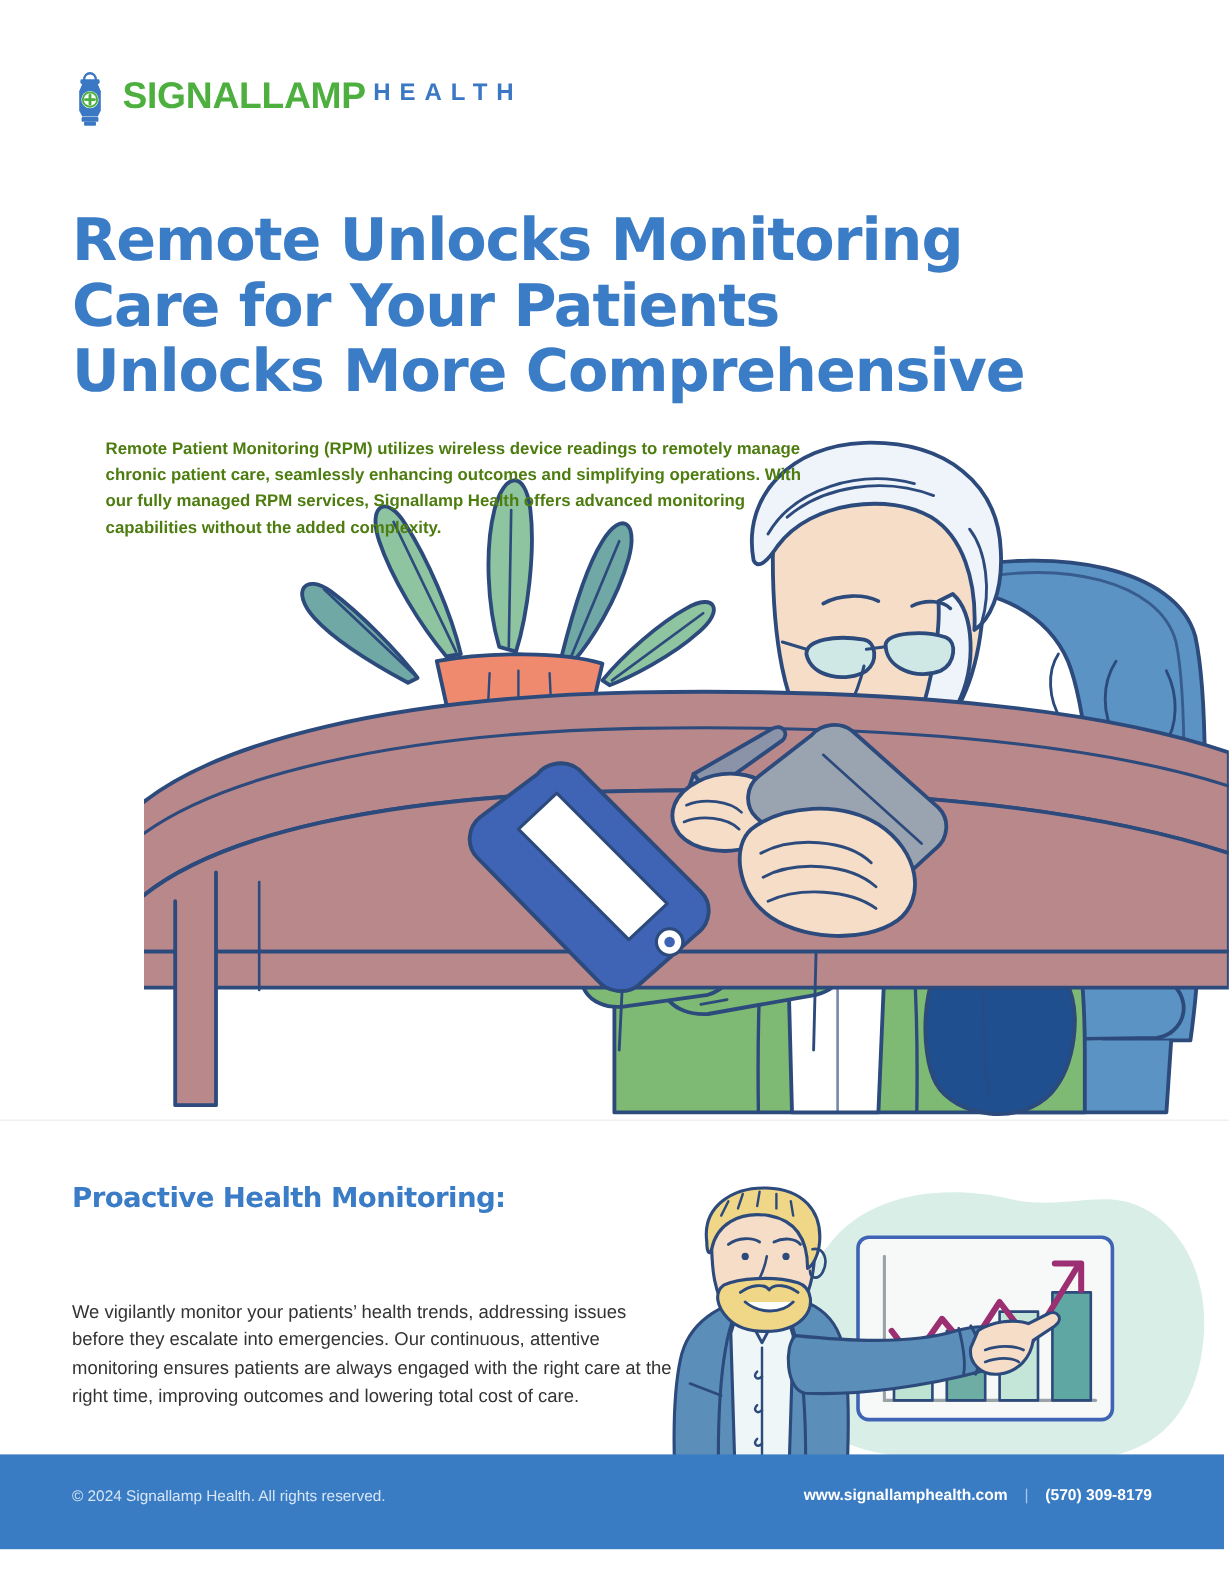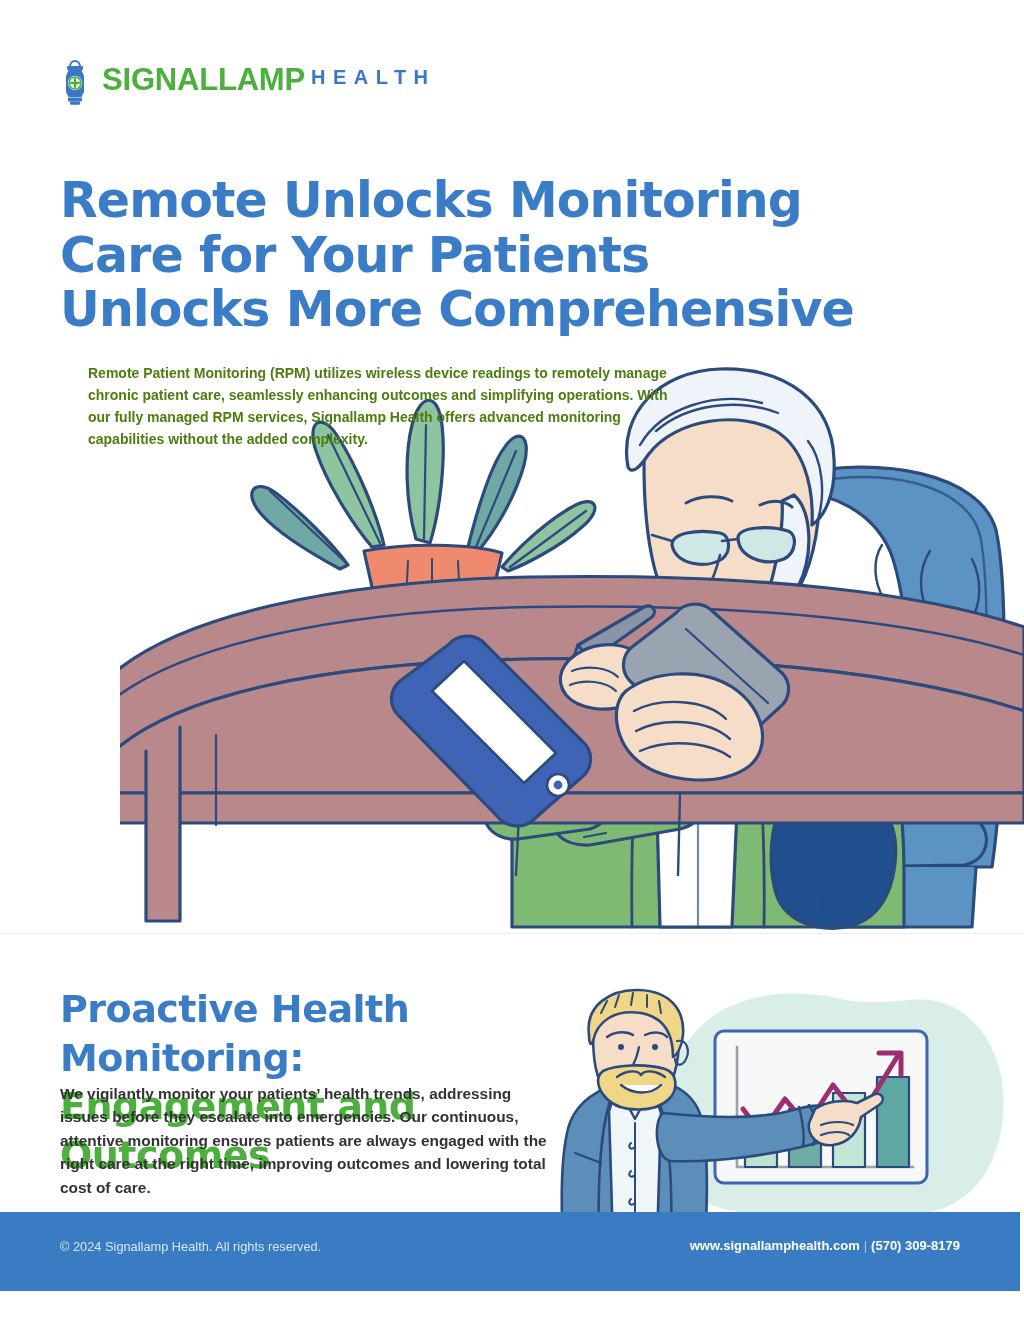--- a/index.html
+++ b/index.html
@@ -42,43 +42,43 @@
   }
 
   
   .divider {
     position:absolute; left:0; top:933px; width:1024px; height:1px; background:#ececec;
   }
 
   
   .s2-heading {
     position:absolute; left:60px; top:985px; width:520px;
-    font-weight:bold; font-size:38px; line-height:1.28; letter-spacing:-0.5px;
+    font-weight:bold; font-size:23px; line-height:1.28; letter-spacing:-0.5px;
     font-family:"DejaVu Sans", sans-serif;
   }
   .s2-line-1 { display:block; color:#3B7CC7; }
   .s2-line-2 { display:block; color:#4CAF3E; }
   .s2-para {
     position:absolute; left:60px; top:1082px; width:500px;
-    color:#333333; font-size:15.4px; line-height:1.52; font-weight:bold;
+    color:#333333; font-size:15.4px; line-height:1.52; font-weight:normal;
   }
 
   
   .footer {
     position:absolute; left:0; top:1212px; width:1020px; height:79px;
     background:#3A7CC3;
   }
   .footer-left {
     position:absolute; left:60px; top:27px;
     color:#d7e6f6; font-size:12.8px; font-weight:normal;
   }
   .footer-right {
     position:absolute; right:60px; top:26px;
     color:#ffffff; font-size:13px; font-weight:bold;
-    display:flex; align-items:flex-start; gap:4px;
+    display:flex; align-items:flex-start; gap:14px;
   }
   .footer-sep { color:#a9cbe9; font-weight:normal; }
 
   
   .illo-hero { position:absolute; left:120px; top:355px; width:904px; height:580px; }
   .illo-hero svg { display:block; width:100%; height:100%; }
   .illo-chart { position:absolute; left:545px; top:985px; width:479px; height:262px; }
   .illo-chart svg { display:block; width:100%; height:100%; }
 </style>
 </head>
@@ -277,21 +277,20 @@
     <span class="ln">Care for Your Patients</span>
     <span class="ln">Unlocks More Comprehensive</span>
   </h1>
 
   <p class="hero-para">Remote Patient Monitoring (RPM) utilizes wireless device readings to remotely manage chronic patient care, seamlessly enhancing outcomes and simplifying operations. With our fully managed RPM services, Signallamp Health offers advanced monitoring capabilities without the added complexity.</p>
 
   <div class="divider"></div>
 
   <h2 class="s2-heading">
     <span class="s2-line-1">Proactive Health Monitoring:</span>
-    <span class="s2-line-2">Engagement and Outcomes</span>
   </h2>
 
   <p class="s2-para">We vigilantly monitor your patients’ health trends, addressing issues before they escalate into emergencies. Our continuous, attentive monitoring ensures patients are always engaged with the right care at the right time, improving outcomes and lowering total cost of care.</p>
 
   <div class="illo-chart">
     <svg viewBox="0 0 479 262" xmlns="http://www.w3.org/2000/svg">
 
       <path d="M146 52 C180 8, 244 2, 296 14 C342 24, 372 6, 404 20
                C444 38, 462 84, 458 130 C454 178, 432 214, 390 226
                C340 240, 268 236, 214 230 C160 224, 124 208, 114 168

